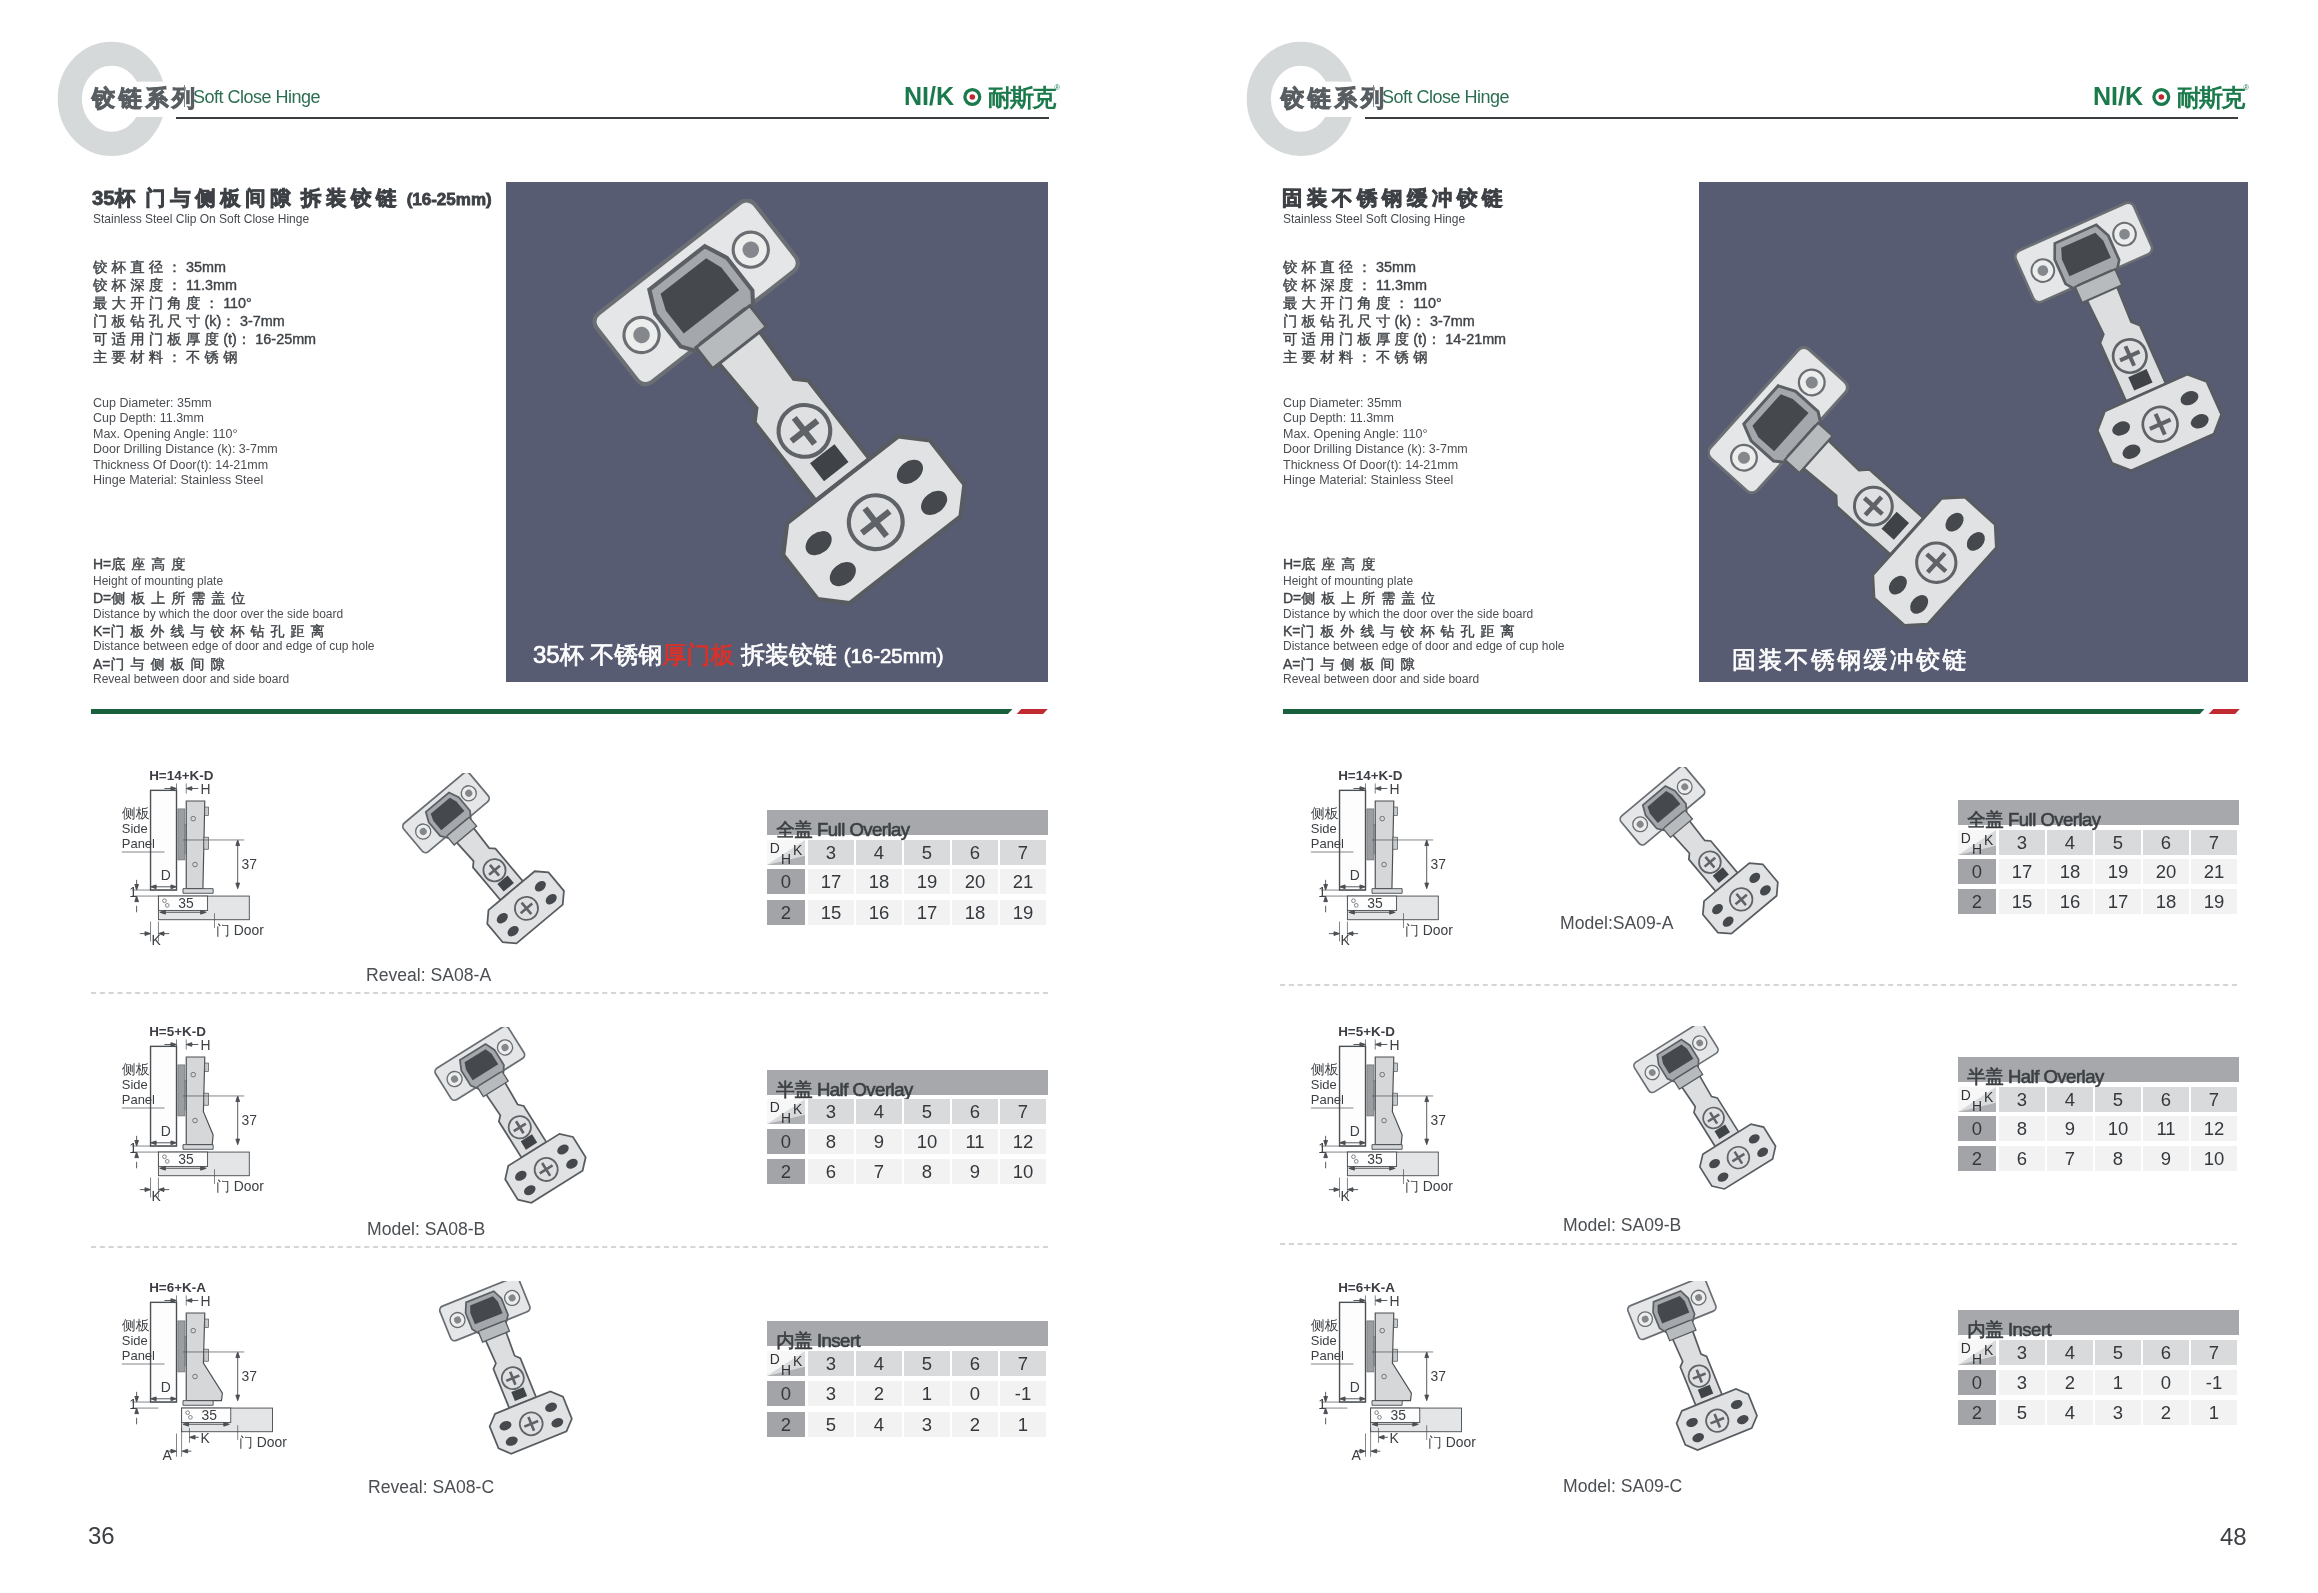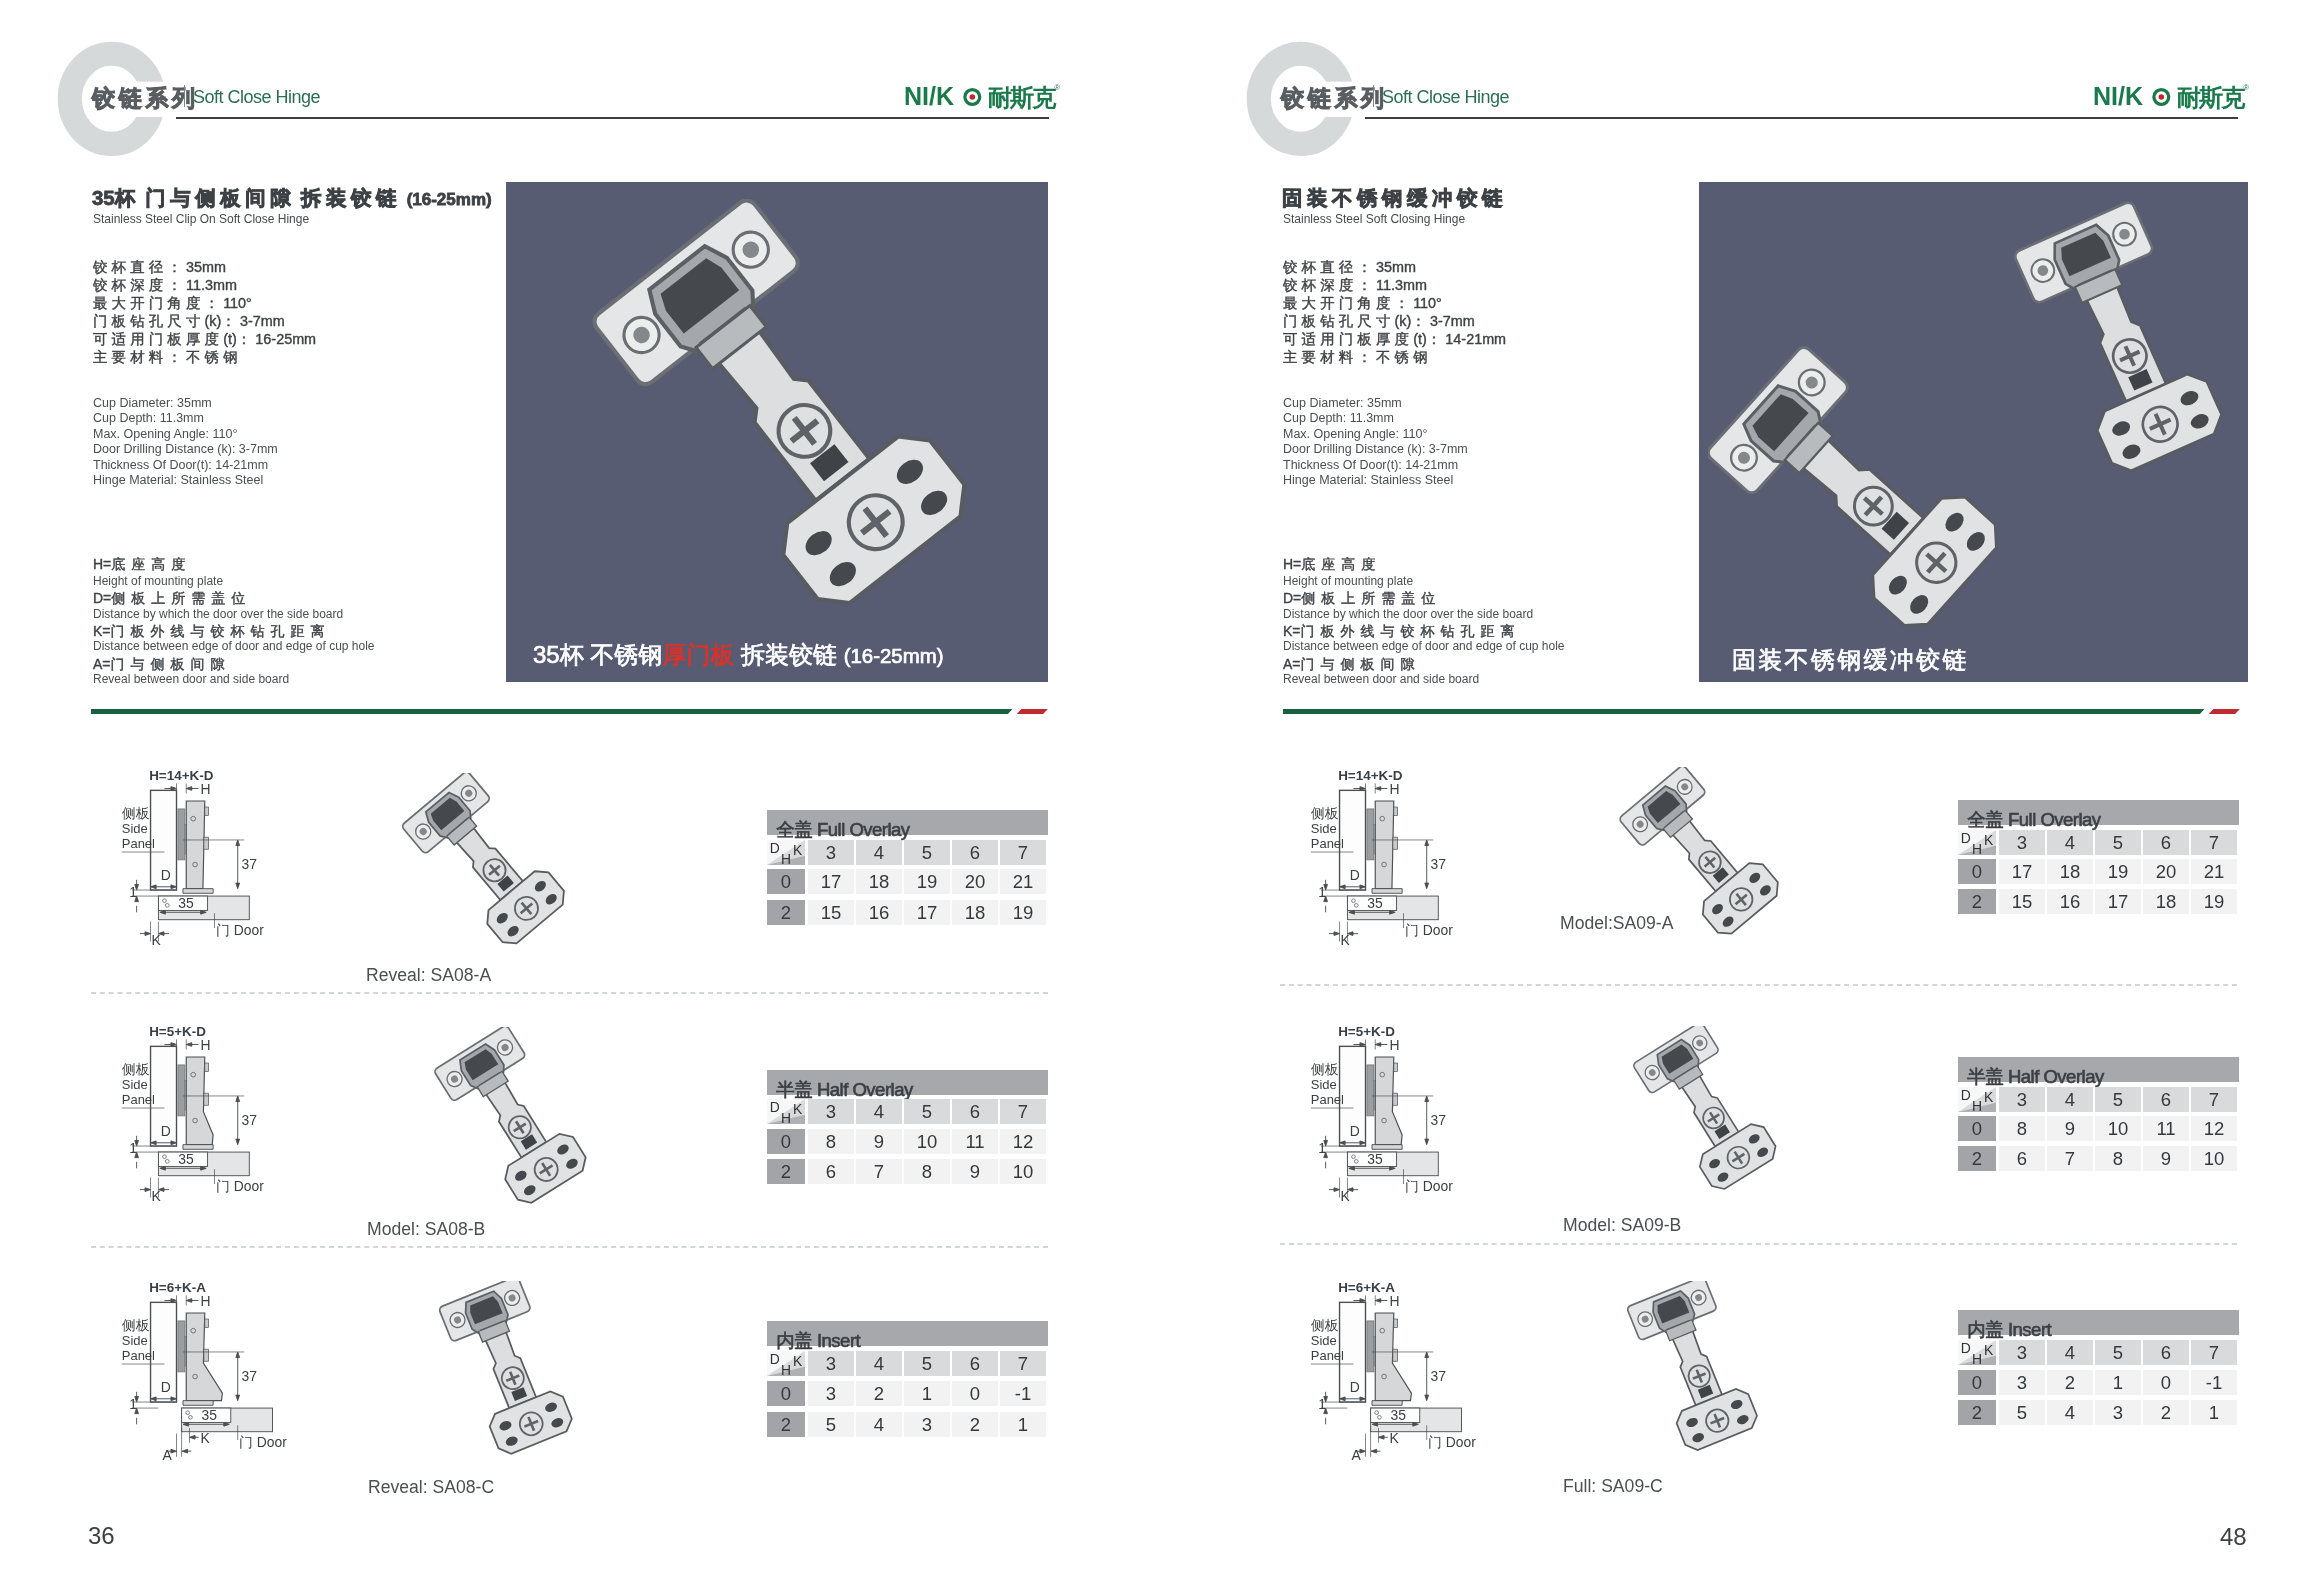--- a/index.html
+++ b/index.html
@@ -958,21 +958,21 @@
 <path d="M112,254 L248,254 L270,276 L270,330 L248,352 L112,352 L90,330 L90,276 Z" fill="#e0e2e4" stroke="#585c60" stroke-width="4"></path>
 <ellipse cx="124" cy="288" rx="14" ry="10" fill="#45484c"></ellipse>
 <ellipse cx="124" cy="326" rx="14" ry="10" fill="#45484c"></ellipse>
 <ellipse cx="236" cy="288" rx="14" ry="10" fill="#45484c"></ellipse>
 <ellipse cx="236" cy="326" rx="14" ry="10" fill="#45484c"></ellipse>
 <circle cx="180" cy="306" r="26" fill="#dfe0e2" stroke="#5f6367" stroke-width="4"></circle>
 <path d="M180,289 L180,323 M163,306 L197,306" stroke="#5f6367" stroke-width="6"></path>
 </g>
       </g>
     </svg>
-<div class="abs model" style="left:374px;top:1476px;">Full: SA09-C</div>
+<div class="abs model" style="left:374px;top:1476px;">Model: SA09-C</div>
 <div class="abs" style="left:769px;top:0;width:281px;">
 <div class="bar" style="top:1310px;">
         <span>内盖 Insert</span>
       </div>
 <svg class="abs" style="left:0;top:1340px;" width="38" height="25" viewBox="0 0 82 54">
 <rect x="0" y="0" width="82" height="54" fill="#f7f7f8"></rect>
 <polygon points="0,54 82,0 82,54" fill="#d9dadb"></polygon>
 <polygon points="0,54 82,34 82,54" fill="#aeb0b3"></polygon>
 <text x="6" y="28" font-size="30" fill="#2f3337" font-family="Liberation Sans">D</text>
 <text x="56" y="32" font-size="30" fill="#2f3337" font-family="Liberation Sans">K</text>

